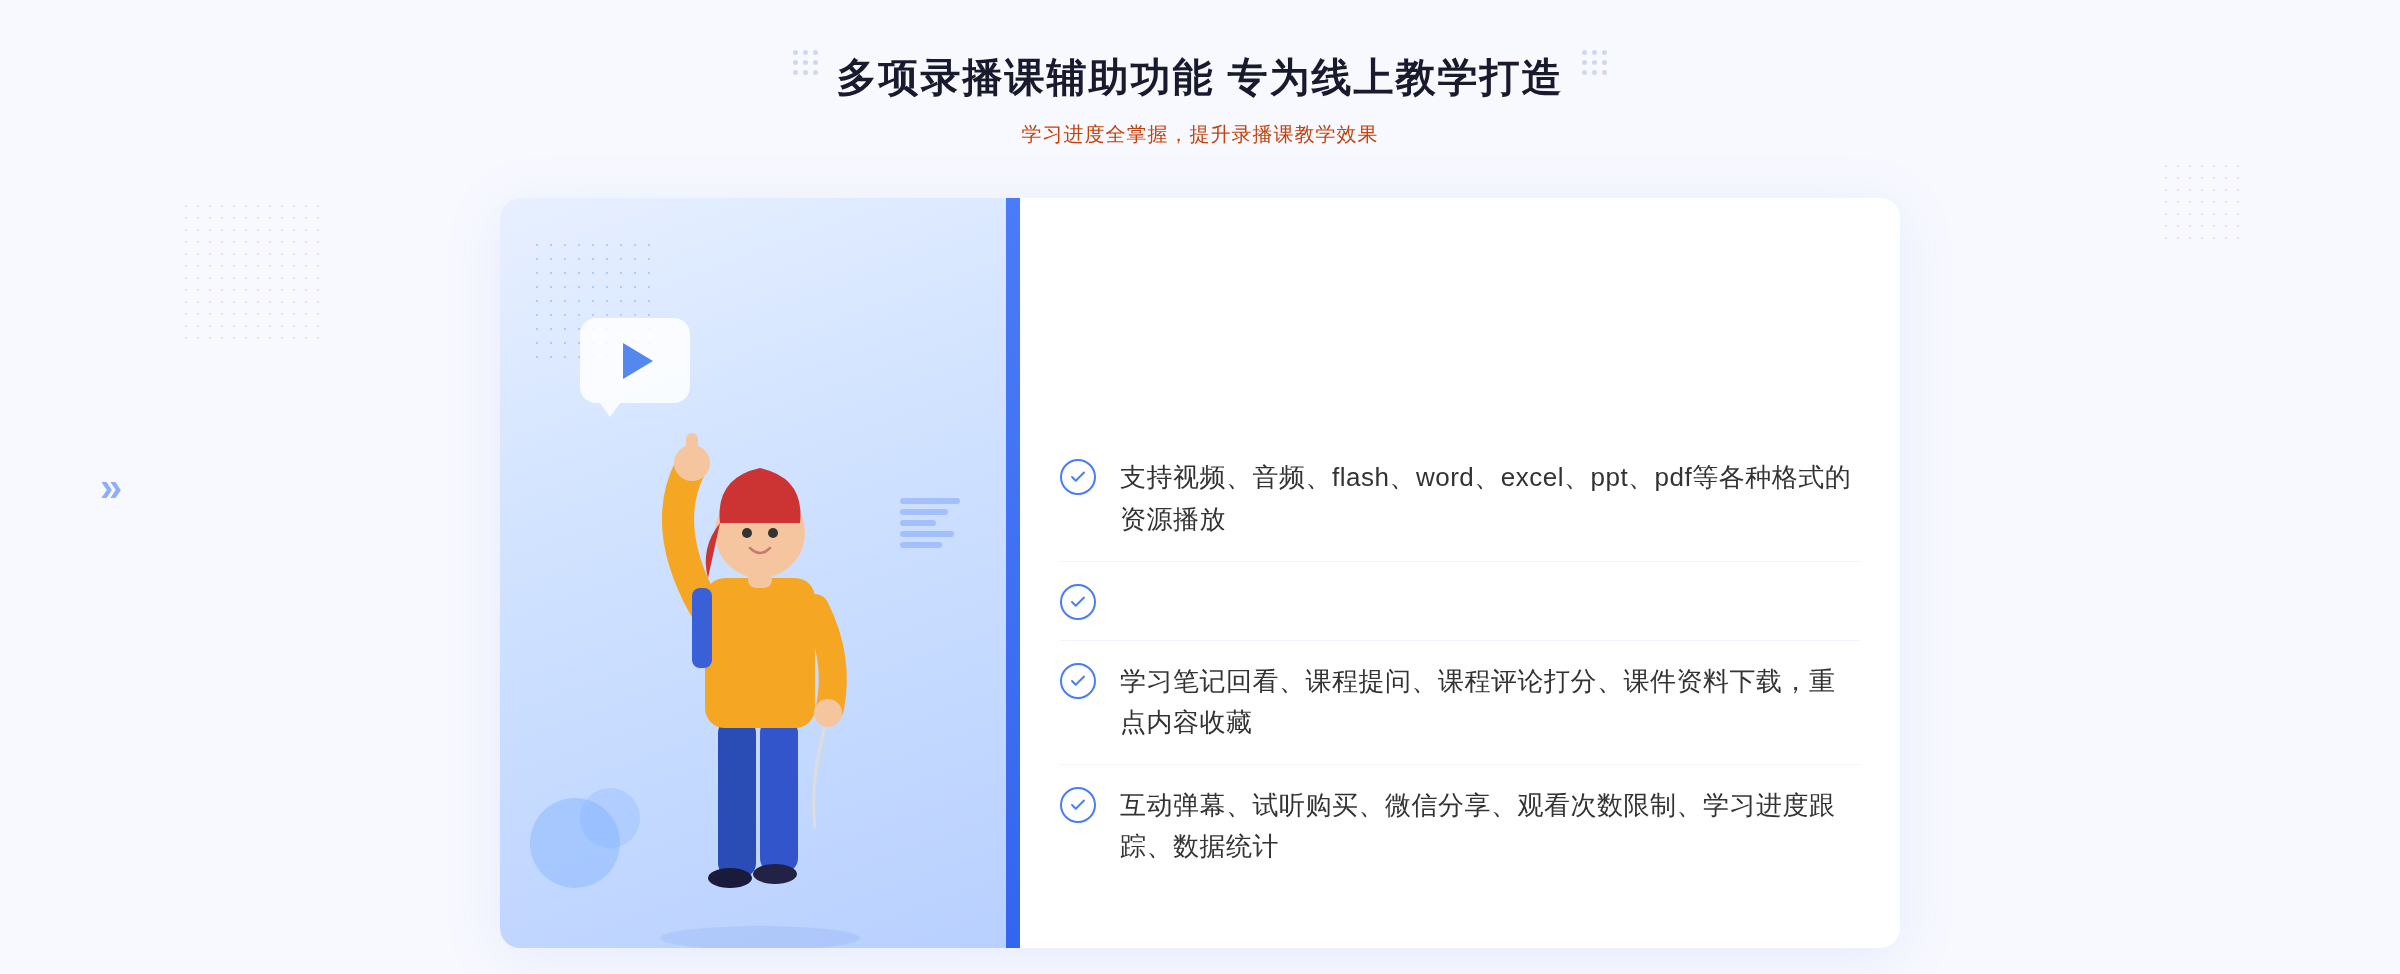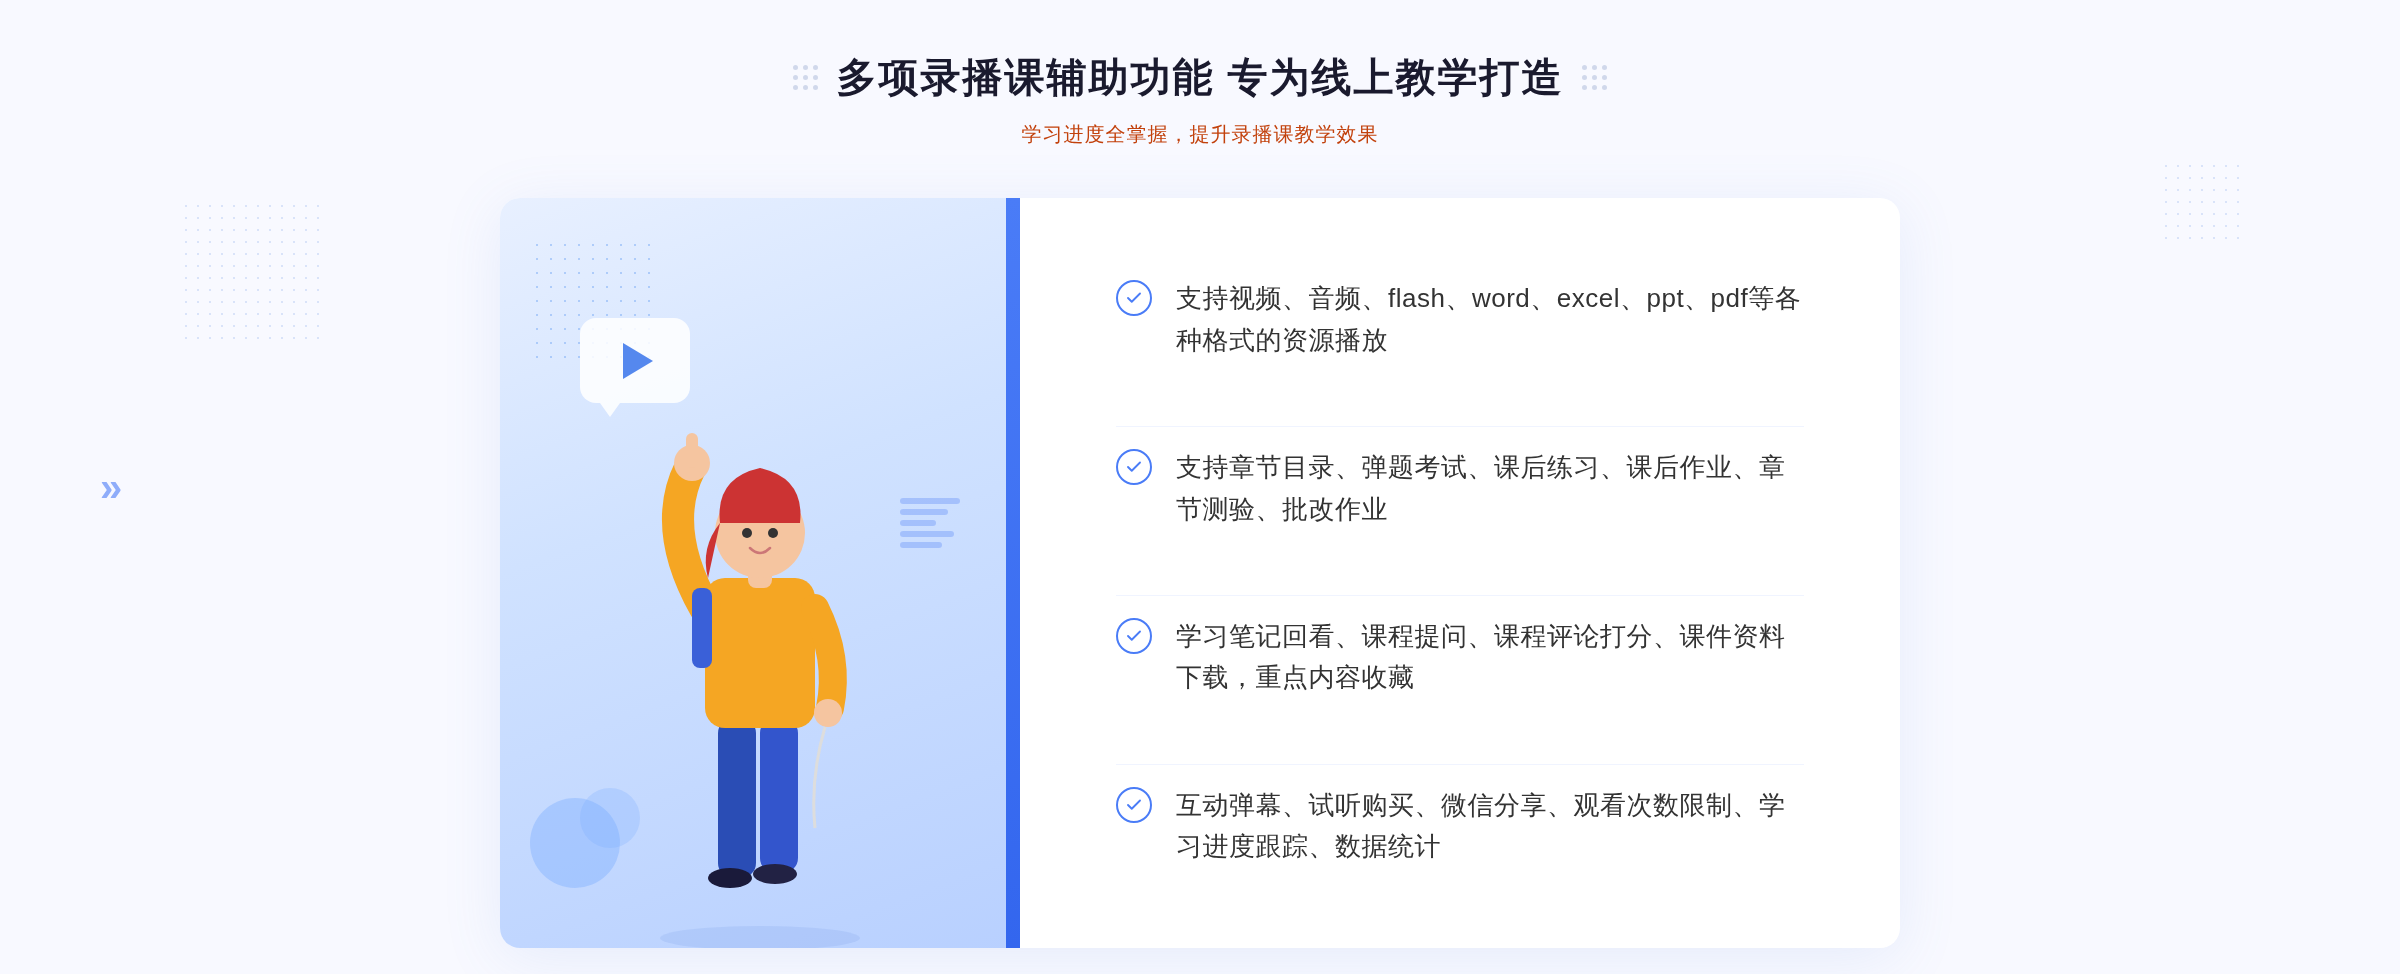--- a/index.html
+++ b/index.html
@@ -49,21 +49,20 @@
 
     
     .header-section {
       text-align: center;
       margin-bottom: 50px;
       position: relative;
     }
 
     .header-title-row {
       display: flex;
-      align-items: center;
       justify-content: center;
       gap: 18px;
       margin-bottom: 16px;
     }
 
     .decorative-dots-icon {
       display: flex;
       flex-direction: column;
       gap: 5px;
       opacity: 0.5;
@@ -216,24 +215,24 @@
       bottom: 0;
       left: 50%;
       transform: translateX(-50%);
       width: 320px;
       height: 600px;
     }
 
     
     .features-panel {
       flex: 1;
-      padding: 60px 96px;
+      padding: 60px 40px;
       display: flex;
       flex-direction: column;
-      justify-content: space-between;
+      justify-content: flex-end;
     }
 
     .feature-item {
       display: flex;
       align-items: flex-start;
       gap: 24px;
       padding: 20px 0;
     }
 
     .feature-item + .feature-item {
@@ -400,21 +399,20 @@
         </div>
         <span class="feature-text">支持视频、音频、flash、word、excel、ppt、pdf等各种格式的资源播放</span>
       </div>
 
       <div class="feature-item">
         <div class="check-icon">
           <svg viewBox="0 0 24 24" fill="none" stroke="#4a7cf7" stroke-width="2.5" stroke-linecap="round" stroke-linejoin="round">
             <polyline points="20 6 9 17 4 12"></polyline>
           </svg>
         </div>
-        <span class="feature-text">支持章节目录、弹题考试、课后练习、课后作业、章节测验、批改作业</span>
       </div>
 
       <div class="feature-item">
         <div class="check-icon">
           <svg viewBox="0 0 24 24" fill="none" stroke="#4a7cf7" stroke-width="2.5" stroke-linecap="round" stroke-linejoin="round">
             <polyline points="20 6 9 17 4 12"></polyline>
           </svg>
         </div>
         <span class="feature-text">学习笔记回看、课程提问、课程评论打分、课件资料下载，重点内容收藏</span>
       </div>

